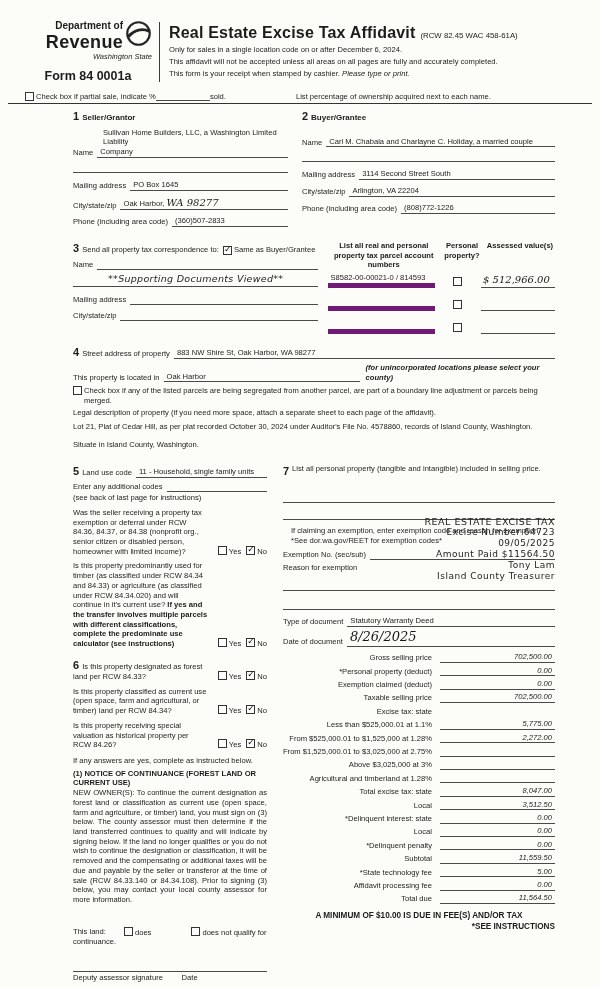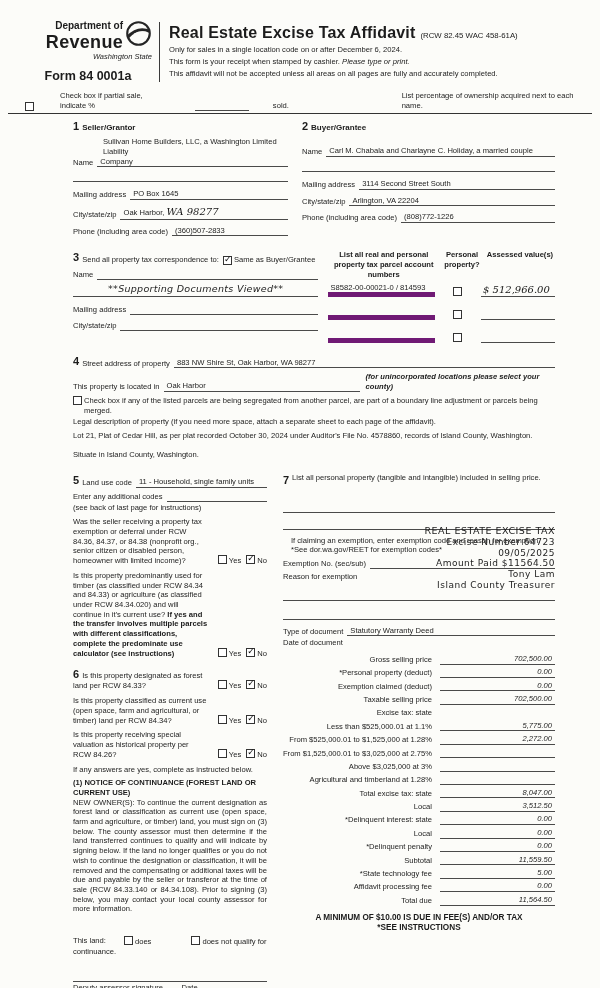--- a/index.html
+++ b/index.html
@@ -17,21 +17,21 @@
   .dept-name{font-size:18px;font-weight:bold;letter-spacing:.3px;line-height:1;}
   .dept-sub{font-size:7.5px;font-style:italic;text-align:right;margin-top:1px;}
   .form-no{font-size:12.5px;font-weight:bold;margin-top:7px;text-align:center;}
   .hdiv{border-left:1.5px solid #3a3a3a;margin:2px 9px 2px 7px;}
   .titleblk{flex:1;padding-top:3px;}
   .trow{display:flex;align-items:baseline;}
   .ttl{font-size:16px;font-weight:bold;letter-spacing:.2px;}
   .rcw{font-size:7.8px;margin-left:5px;white-space:nowrap;}
   .hline{margin-top:2px;}
   
-  .partial{display:flex;align-items:flex-end;margin:7px 18px 2px 25px;gap:24px;}
+  .partial{display:flex;align-items:flex-end;margin:7px 18px 2px 25px;}
   .hr{border-top:1px solid #333;margin:2px 8px 0 8px;}
   
   .cb{display:inline-block;width:7px;height:7px;border:1px solid #333;background:#fff;
       vertical-align:-1px;margin-right:2px;position:relative;flex:none;}
   .cb.ck::after{content:"✓";position:absolute;top:-3px;left:0px;font-size:9px;color:#111;}
   
   .content{margin:0 45px 0 73px;}
   .secnum{font-weight:bold;font-size:11px;margin-right:3px;}
   .sectitle{font-weight:bold;font-size:8px;}
   .cols2{display:flex;}
@@ -96,25 +96,25 @@
       <div class="dept-sub">Washington State</div>
       <div class="form-no">Form 84 0001a</div>
     </div>
     <div class="hdiv"></div>
     <div class="titleblk">
       <div class="trow">
         <span class="ttl">Real Estate Excise Tax Affidavit</span>
         <span class="rcw">(RCW 82.45 WAC 458-61A)</span>
       </div>
       <div class="hline">Only for sales in a single location code on or after December 6, 2024.</div>
+      <div class="hline"><span>This affidavit will not be accepted unless all areas on all pages are fully and accurately completed.</span></div>
       <div class="hline">
         <span>This form is your receipt when stamped by cashier.</span>
         <span class="it">Please type or print.</span>
       </div>
-      <div class="hline"><span>This affidavit will not be accepted unless all areas on all pages are fully and accurately completed.</span></div>
     </div>
   </div>
 
   <div class="partial">
     <span class="cb"></span>
     <span>Check box if partial sale, indicate %</span>
     <span class="fline" style="flex:none;width:48px;"></span>
     <span>sold.</span>
     <span style="width:70px;"></span>
     <span>List percentage of ownership acquired next to each name.</span>
@@ -316,20 +316,21 @@
           <div>Tony Lam</div>
           <div>Island County Treasurer</div>
         </div>
 
         <div class="frow" style="margin-top:6px;margin-bottom:2px;">
           <span class="flbl">Type of document</span>
           <span class="fline">Statutory Warranty Deed</span>
         </div>
         <div class="frow" style="margin-bottom:2px;">
           <span class="flbl">Date of document</span>
+          <span class="fline hand" style="font-size:13px;">8/26/2025</span>
         </div>
 
         <div style="margin-top:3px;">
           <div class="erow">
               <span class="elabel">Gross selling price</span>
               <span class="eval">702,500.00</span>
             </div>
           <div class="erow">
               <span class="elabel">*Personal property (deduct)</span>
               <span class="eval">0.00</span>
@@ -398,18 +399,18 @@
               <span class="elabel">Affidavit processing fee</span>
               <span class="eval">0.00</span>
             </div>
           <div class="erow">
               <span class="elabel">Total due</span>
               <span class="eval">11,564.50</span>
             </div>
         </div>
 
         <div class="bold" style="text-align:center;font-size:8.2px;margin-top:7px;">A MINIMUM OF $10.00 IS DUE IN FEE(S) AND/OR TAX</div>
-        <div class="bold" style="text-align:center;font-size:8.2px;">*SEE INSTRUCTIONS</div>
+        <div class="bold" style="text-align:right;font-size:8.2px;">*SEE INSTRUCTIONS</div>
       </div>
     </div>
   </div>
 
 </div>
 
 </body></html>

